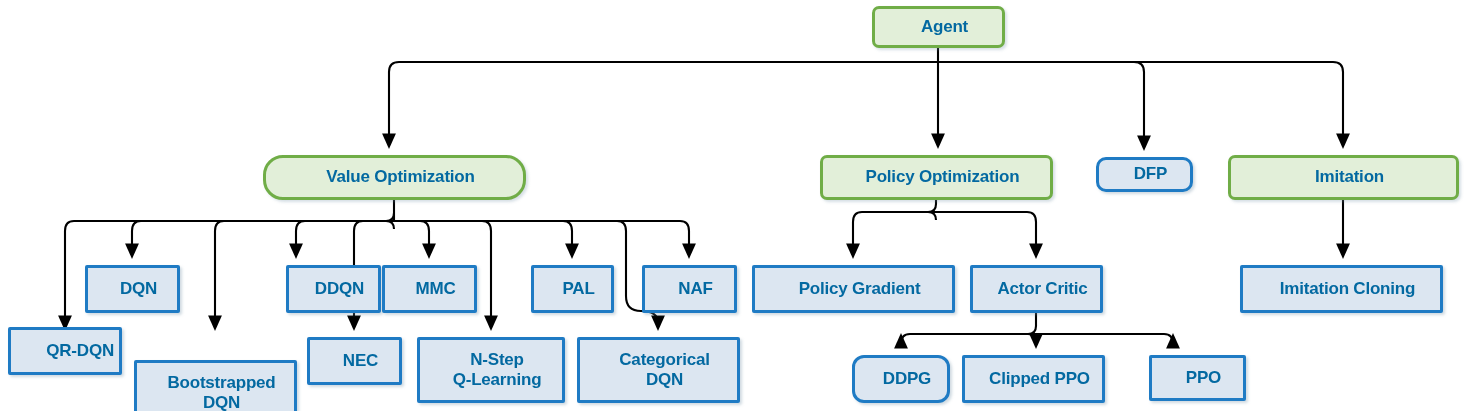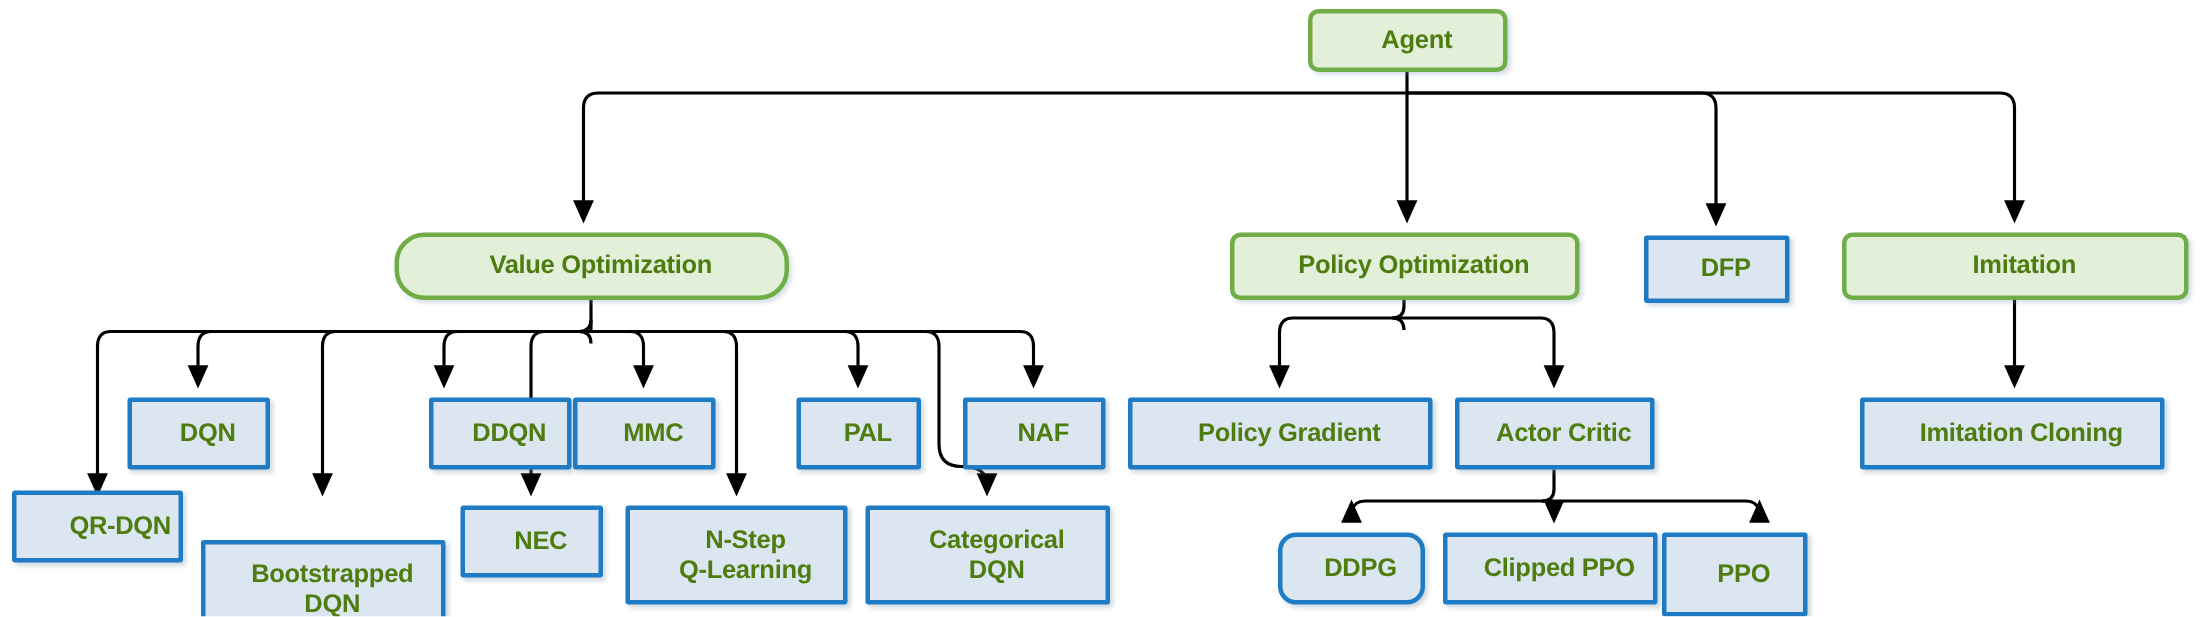--- a/index.html
+++ b/index.html
@@ -28,21 +28,21 @@
   .node-box {
     position: absolute;
     box-sizing: border-box;
     display: flex;
     align-items: center;
     justify-content: center;
     text-align: center;
     font-family: "Liberation Sans", sans-serif;
     font-weight: bold;
     font-size: 17px;
-    color: #4d7c0f;
+    color: #0369a1;
     line-height: 1.18;
     letter-spacing: -0.2px;
     z-index: 5;
     padding-left: 12px;
   }
   .node-box.green {
     background: #e2efd9;
     border: 3px solid #70ad47;
     border-radius: 7px;
     box-shadow: 2px 2px 3px rgba(120,150,170,0.30);
@@ -136,21 +136,21 @@
   <div id="nodes-layer">
       <div class="node-box green" style="left: 872px; top: 6px; width: 133px; height: 42px;">
         <span class="node-label">Agent</span>
       </div>
       <div class="node-box green" style="left: 263px; top: 155px; width: 263px; height: 45px; border-radius: 20px;">
         <span class="node-label">Value Optimization</span>
       </div>
       <div class="node-box green" style="left: 820px; top: 155px; width: 233px; height: 45px;">
         <span class="node-label">Policy Optimization</span>
       </div>
-      <div class="node-box blue" style="left: 1096px; top: 157px; width: 97px; height: 45px;">
+      <div class="node-box blue" style="left: 1096px; top: 157px; width: 97px; height: 35px; border-radius: 10px;">
         <span class="node-label">DFP</span>
       </div>
       <div class="node-box green" style="left: 1228px; top: 155px; width: 231px; height: 45px;">
         <span class="node-label">Imitation</span>
       </div>
       <div class="node-box blue" style="left: 85px; top: 265px; width: 95px; height: 48px;">
         <span class="node-label">DQN</span>
       </div>
       <div class="node-box blue" style="left: 249px; top: 265px; width: 95px; height: 48px; margin-left: 37px;">
         <span class="node-label">DDQN</span>
@@ -190,17 +190,17 @@
       <div class="node-box blue" style="left: 577px; top: 337px; width: 163px; height: 66px;">
         <span class="node-label">Categorical
 DQN</span>
       </div>
       <div class="node-box blue" style="left: 852px; top: 355px; width: 98px; height: 48px; border-radius: 12px;">
         <span class="node-label">DDPG</span>
       </div>
       <div class="node-box blue" style="left: 962px; top: 355px; width: 143px; height: 48px;">
         <span class="node-label">Clipped PPO</span>
       </div>
-      <div class="node-box blue" style="left: 1108px; top: 355px; width: 97px; height: 56px;">
+      <div class="node-box blue" style="left: 1149px; top: 355px; width: 97px; height: 46px;">
         <span class="node-label">PPO</span>
       </div>
     </div>
 </div>
 
 </body></html>

